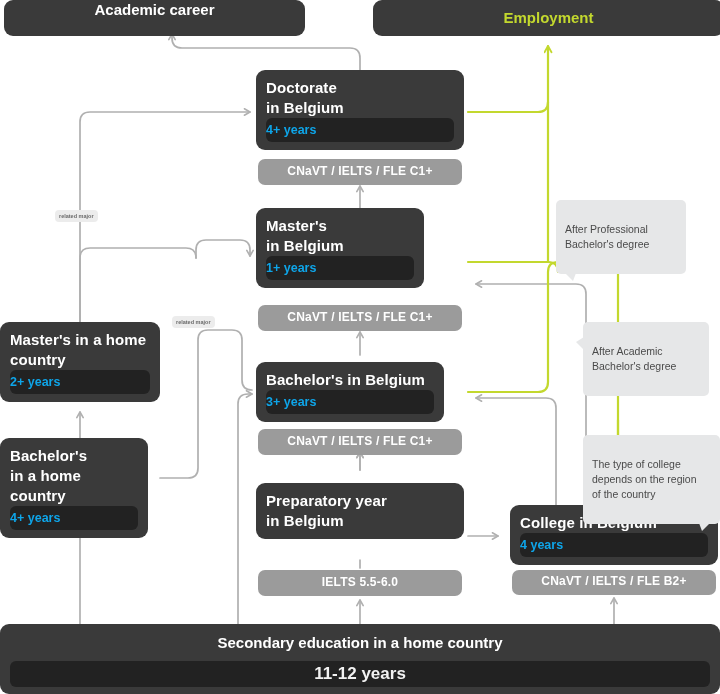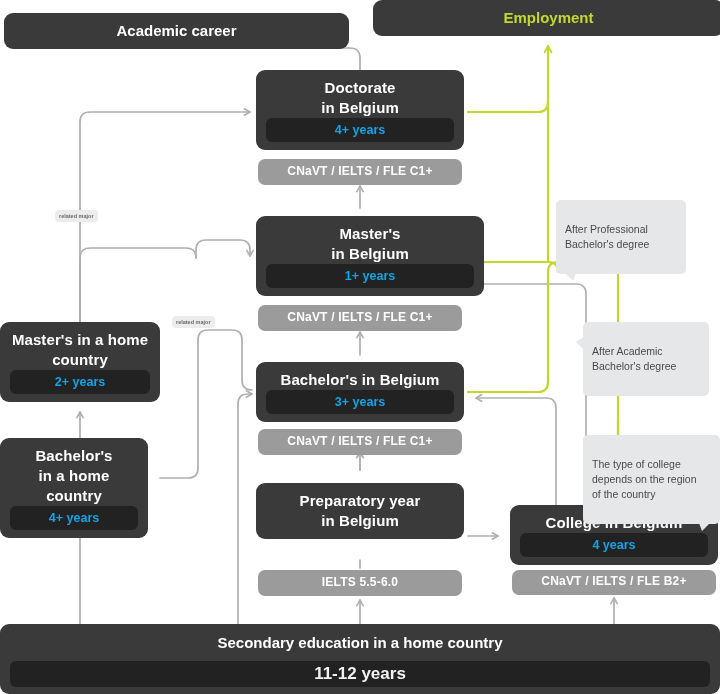--- a/index.html
+++ b/index.html
@@ -14,21 +14,20 @@
     overflow:hidden;
   }
   svg#wires{position:absolute;left:0;top:0;width:720px;height:694px;}
   .node{
     position:absolute;
     background:#3a3a3a;
     border-radius:9px;
     box-sizing:border-box;
     padding:8px 10px 8px 10px;
     color:#ffffff;
-    text-align:center;
     z-index:3;
   }
   .node .title{
     font-size:15px;
     font-weight:bold;
     line-height:20px;
     letter-spacing:.1px;
     white-space:pre-line;
   }
   .node .dur{
@@ -179,43 +178,43 @@
 
       <path d="M548,262 Q558,262 558,272 L558,272"></path>
       <path d="M548,272 Q548,262 558,262 L608,262 Q618,262 618,272 L618,512"></path>
 
       <path d="M468,392 L538,392 Q548,392 548,382 L548,272"></path>
 
       <path d="M618,512 L618,420"></path>
     </g>
   </svg>
 
-  <div class="bar" style="left:4px;top:0px;width:345px;height:36px;padding-top:8px;margin-top:13px;">
+  <div class="bar" style="left:4px;top:0px;width:301px;height:36px;">
     <div class="blabel">Academic career</div>
   </div>
 
   <div class="bar green" style="left:373px;top:0px;width:351px;height:36px;padding-top:8px;">
     <div class="blabel">Employment</div>
   </div>
 
   <div class="node" style="left:256px;top:70px;width:208px;">
     <div class="title">Doctorate
 in Belgium</div>
     <div class="dur">4+ years</div>
   </div>
   <div class="req" style="left:258px;top:159px;width:204px;height:24px;padding-top:2px;">CNaVT / IELTS / FLE C1+</div>
 
-  <div class="node" style="left:256px;top:216px;width:228px;">
+  <div class="node" style="left:256px;top:208px;width:168px;">
     <div class="title">Master's
 in Belgium</div>
     <div class="dur">1+ years</div>
   </div>
   <div class="req" style="left:258px;top:305px;width:204px;height:24px;padding-top:2px;">CNaVT / IELTS / FLE C1+</div>
 
-  <div class="node" style="left:256px;top:362px;width:208px;">
+  <div class="node" style="left:256px;top:362px;width:188px;">
     <div class="title">Bachelor's in Belgium</div>
     <div class="dur">3+ years</div>
   </div>
   <div class="req" style="left:258px;top:429px;width:204px;height:24px;padding-top:2px;">CNaVT / IELTS / FLE C1+</div>
 
   <div class="node" style="left:256px;top:483px;width:208px;">
     <div class="title">Preparatory year
 in Belgium</div>
   </div>
   <div class="req" style="left:258px;top:570px;width:204px;height:24px;padding-top:2px;">IELTS 5.5-6.0</div>

